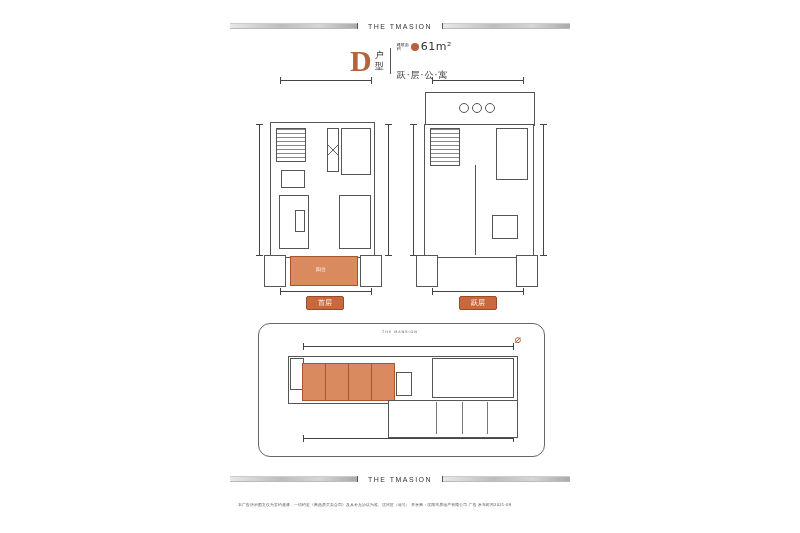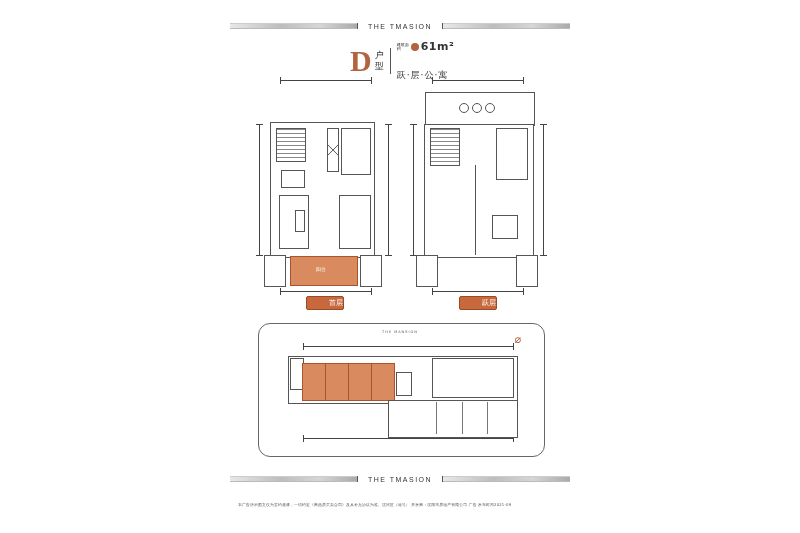--- a/index.html
+++ b/index.html
@@ -10,29 +10,29 @@
   .band .brand{font-family:"Liberation Sans",sans-serif;font-size:7px;letter-spacing:1.5px;color:#333;padding:0 10px;}
   .band .tick{width:1px;height:6px;background:#555;}
   .heading{position:absolute;left:350px;top:44px;height:34px;display:flex;align-items:center;}
   .bigD{font-family:"Liberation Serif",serif;font-size:30px;font-weight:bold;color:#b3643f;line-height:30px;margin-right:3px;}
   .huxing{display:flex;flex-direction:column;font-size:9px;line-height:11px;color:#333;}
   .vsep{width:1px;height:26px;background:#555;margin:0 6px;}
   .spec{display:flex;flex-direction:column;font-size:9px;color:#333;}
   .spec .row1{display:flex;align-items:center;gap:2px;}
   .spec .tiny{font-size:4px;line-height:4px;width:12px;}
   .spec .badge{width:8px;height:8px;border-radius:50%;background:#b3643f;display:inline-block;}
-  .spec .area{font-size:11px;letter-spacing:0.5px;font-weight:bold;}
+  .spec .area{font-size:11px;letter-spacing:0.5px;}
   .spec .type{font-size:9px;letter-spacing:1px;margin-top:16px;}
   .dim{position:absolute;height:1px;background:#444;}
   .dim:before,.dim:after{content:"";position:absolute;top:-3px;width:1px;height:7px;background:#444;}
   .dim:before{left:0}.dim:after{right:0}
   .vdim{position:absolute;width:1px;background:#444;}
   .vdim:before,.vdim:after{content:"";position:absolute;left:-3px;height:1px;width:7px;background:#444;}
   .vdim:before{top:0}.vdim:after{bottom:0}
-  .floor-tag{position:absolute;width:36px;height:12px;background:#c8683d;border:1px solid #9a4a26;border-radius:2px;color:#fff;font-size:7px;text-align:right;line-height:12px;}
+  .floor-tag{position:absolute;width:36px;height:12px;background:#c8683d;border:1px solid #9a4a26;border-radius:2px;color:#fff;font-size:7px;text-align:center;line-height:12px;}
   .wall{position:absolute;border:1px solid #555;background:#fff;}
   .orange{background:#d98a5f;border-color:#a8552e;}
   .label-s{position:absolute;font-size:5px;color:#fff;}
   .site-box{position:absolute;left:258px;top:323px;width:285px;height:132px;border:1px solid #666;border-radius:12px;background:#fff;}
   .site-title{position:absolute;left:330px;top:317px;width:140px;text-align:center;background:#fff;font-size:9px;color:#6b3f2f;letter-spacing:1px;}
   .site-sub{position:absolute;left:360px;top:330px;width:80px;text-align:center;font-size:3.5px;letter-spacing:1px;color:#555;}
   .footnote{position:absolute;left:238px;top:502px;width:330px;font-size:3.8px;color:#555;white-space:nowrap;letter-spacing:0.2px;}
   .north{position:absolute;left:514px;top:333px;font-size:11px;color:#b3643f;font-style:italic;}
 </style>
 </head>

